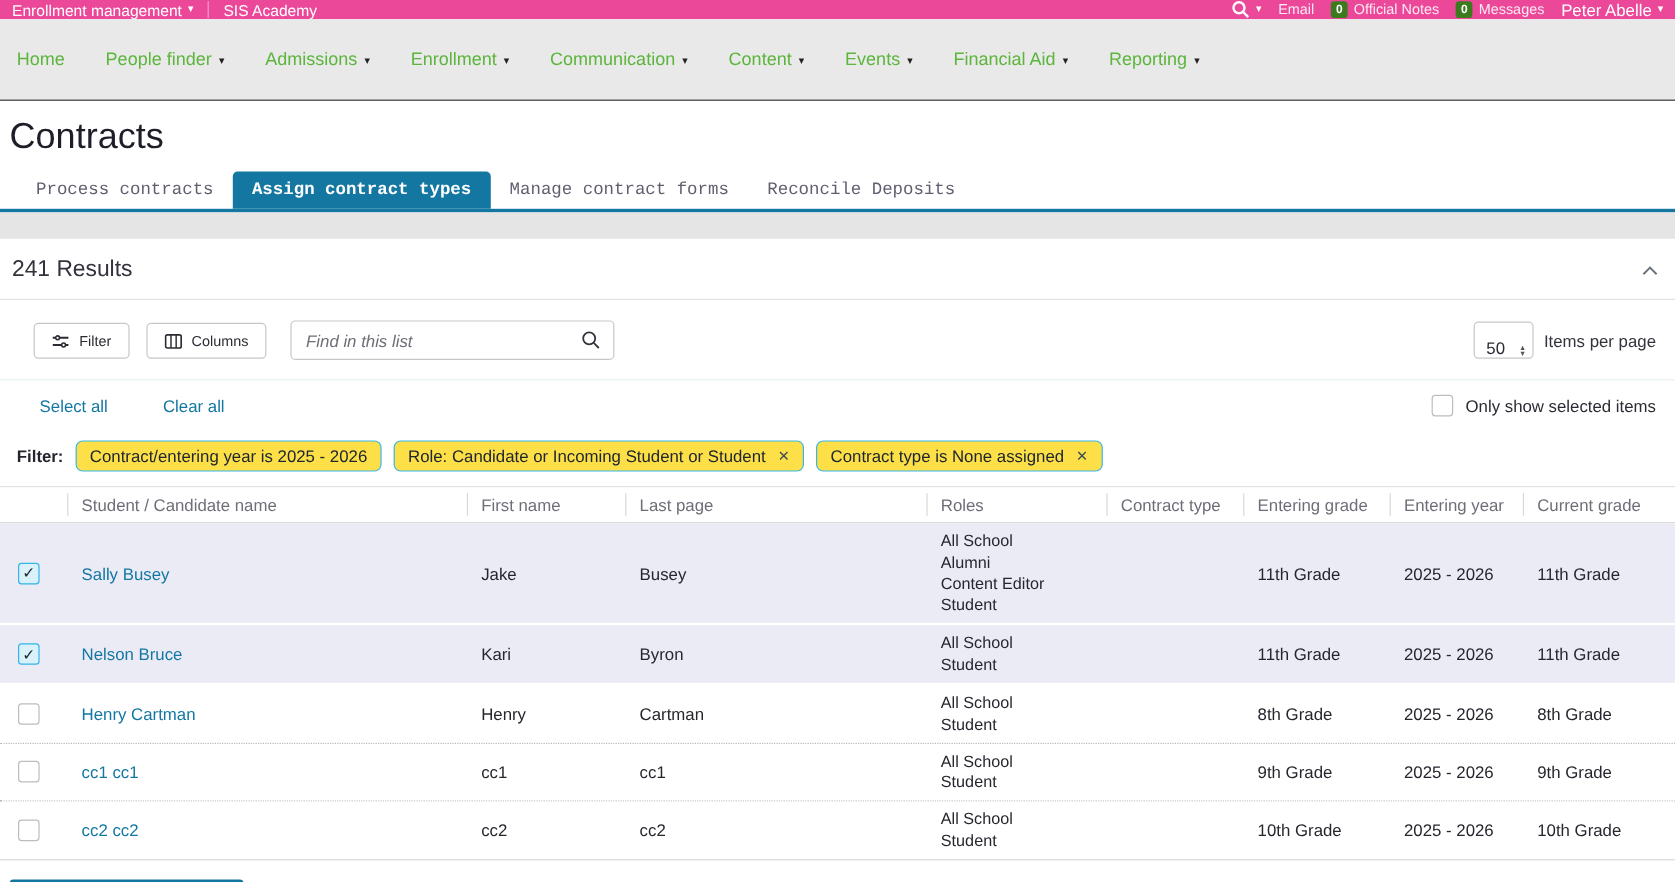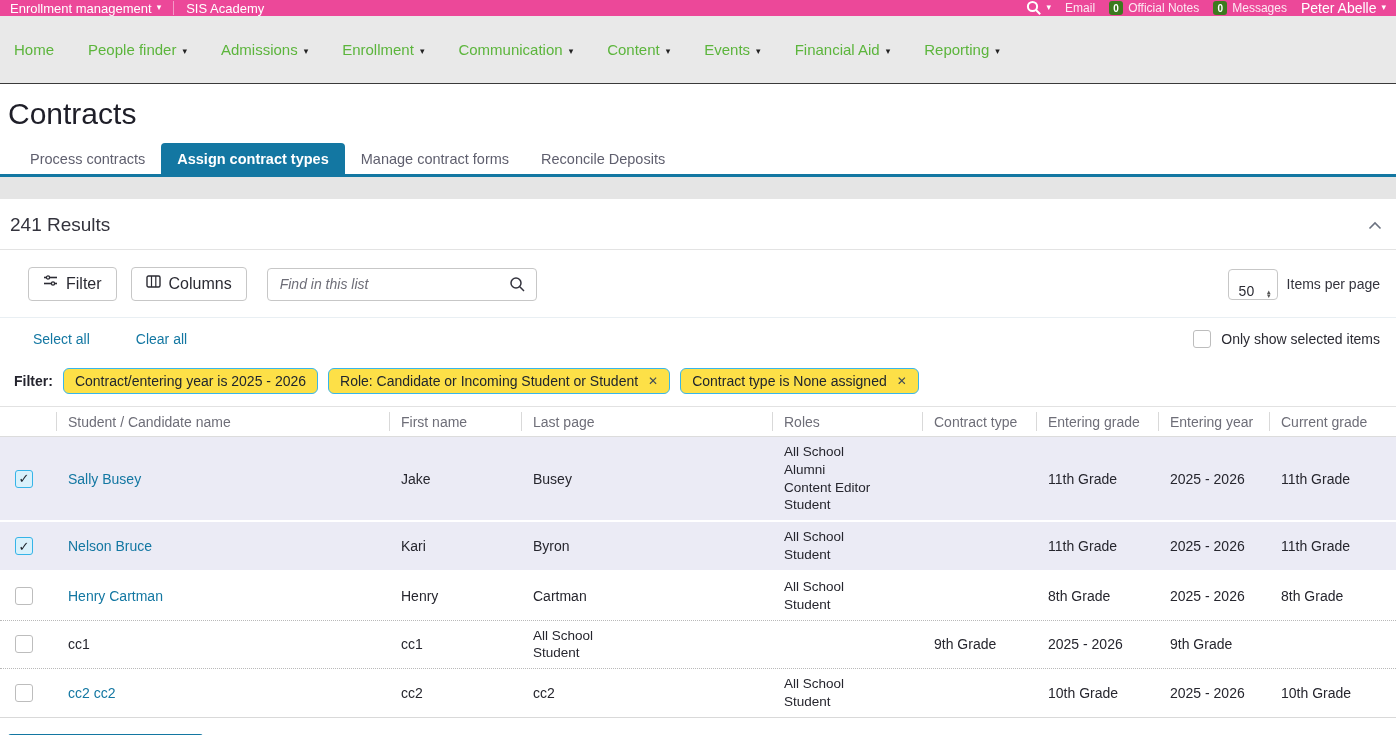--- a/index.html
+++ b/index.html
@@ -21,37 +21,37 @@
   .tb-search { display:flex; align-items:center; cursor:pointer; }
 
   
   .nav { height:68px; background:#e9e9e9; border-bottom:1px solid #3a3a3a;
     display:flex; align-items:center; gap:34px; padding:0 14px; }
   .nav-item { color:#5cb53c; font-size:15px; display:flex; align-items:center; gap:6px; cursor:pointer; }
   .nav-item .caret { color:#222; font-size:9px; position:relative; top:1px; }
 
   
   .page-title { font-size:30px; color:#1e1e28; font-weight:500; padding:13px 0 12px 8px; }
-  .tabs { display:flex; padding-left:14px; border-bottom:3px solid #1377a2; }
+  .tabs { display:flex; padding-left:14px; border-bottom:3px solid #1377a2;font-family:Liberation Mono, monospace; }
   .tab { padding:8px 16px 7px; font-size:14.5px; color:#5f5f6e; cursor:pointer;
     border-radius:4px 4px 0 0; white-space:nowrap; }
   .tab.is-selected { background:#1377a2; color:#fff; font-weight:bold; }
   .gray-band { height:22px; background:#e5e5e5; }
 
   
   .results-bar { display:flex; align-items:center; padding:15px 14px 13px 10px;
     border-bottom:1px solid #e3e3e3; }
   .results-count { font-size:19px; color:#33333d; }
   .collapse-btn { margin-left:auto; cursor:pointer; display:flex; }
 
   
   .toolbar { display:flex; align-items:center; padding:17px 16px 16px 28px;
     border-bottom:1px solid #e9eff3; }
-  .btn { display:inline-flex; align-items:flex-start; gap:8px; border:1px solid #c7c7c7;
-    border-radius:4px; background:#fff; padding:7px 14px; font-size:16px; color:#2b2b33;
+  .btn { display:inline-flex; align-items:flex-end; gap:8px; border:1px solid #c7c7c7;
+    border-radius:4px; background:#fff; padding:7px 14px; font-size:12px; color:#2b2b33;
     cursor:pointer; margin-right:14px; }
   .search-box { display:flex; align-items:center; border:1px solid #c7c7c7; border-radius:4px;
     height:33px; width:270px; margin-left:6px; padding:0 10px 0 12px; }
   .search-box input { border:none; outline:none; flex:1; font-size:14px; font-style:italic;
     color:#3a3a44; font-family:Liberation Sans, sans-serif; background:transparent; }
   .search-box input::placeholder { color:#6e6e78; font-style:italic; }
   .tb2-right { margin-left:auto; display:flex; align-items:center; gap:9px; }
   .select-box { display:flex; align-items:flex-end; justify-content:space-between;
     border:1px solid #c7c7c7; border-radius:4px; width:50px; height:31px; padding:0 6px 0 10px; cursor:pointer; }
   .spin { display:flex; flex-direction:column; line-height:.62; color:#555; font-size:7px; }
@@ -336,20 +336,21 @@
     <div class="td">2025 - 2026</div>
     <div class="td">8th Grade</div>
   </div>
 
   <div class="tr row">
     <div class="td td-check">
       <span class="checkbox">
         <span class="check">✓</span>
       </span>
     </div>
+    <div class="td"><a class="name-link">cc1 cc1</a></div>
     <div class="td">cc1</div>
     <div class="td">cc1</div>
     <div class="td cell-roles">All School
 Student</div>
     <div class="td"></div>
     <div class="td">9th Grade</div>
     <div class="td">2025 - 2026</div>
     <div class="td">9th Grade</div>
   </div>
 

